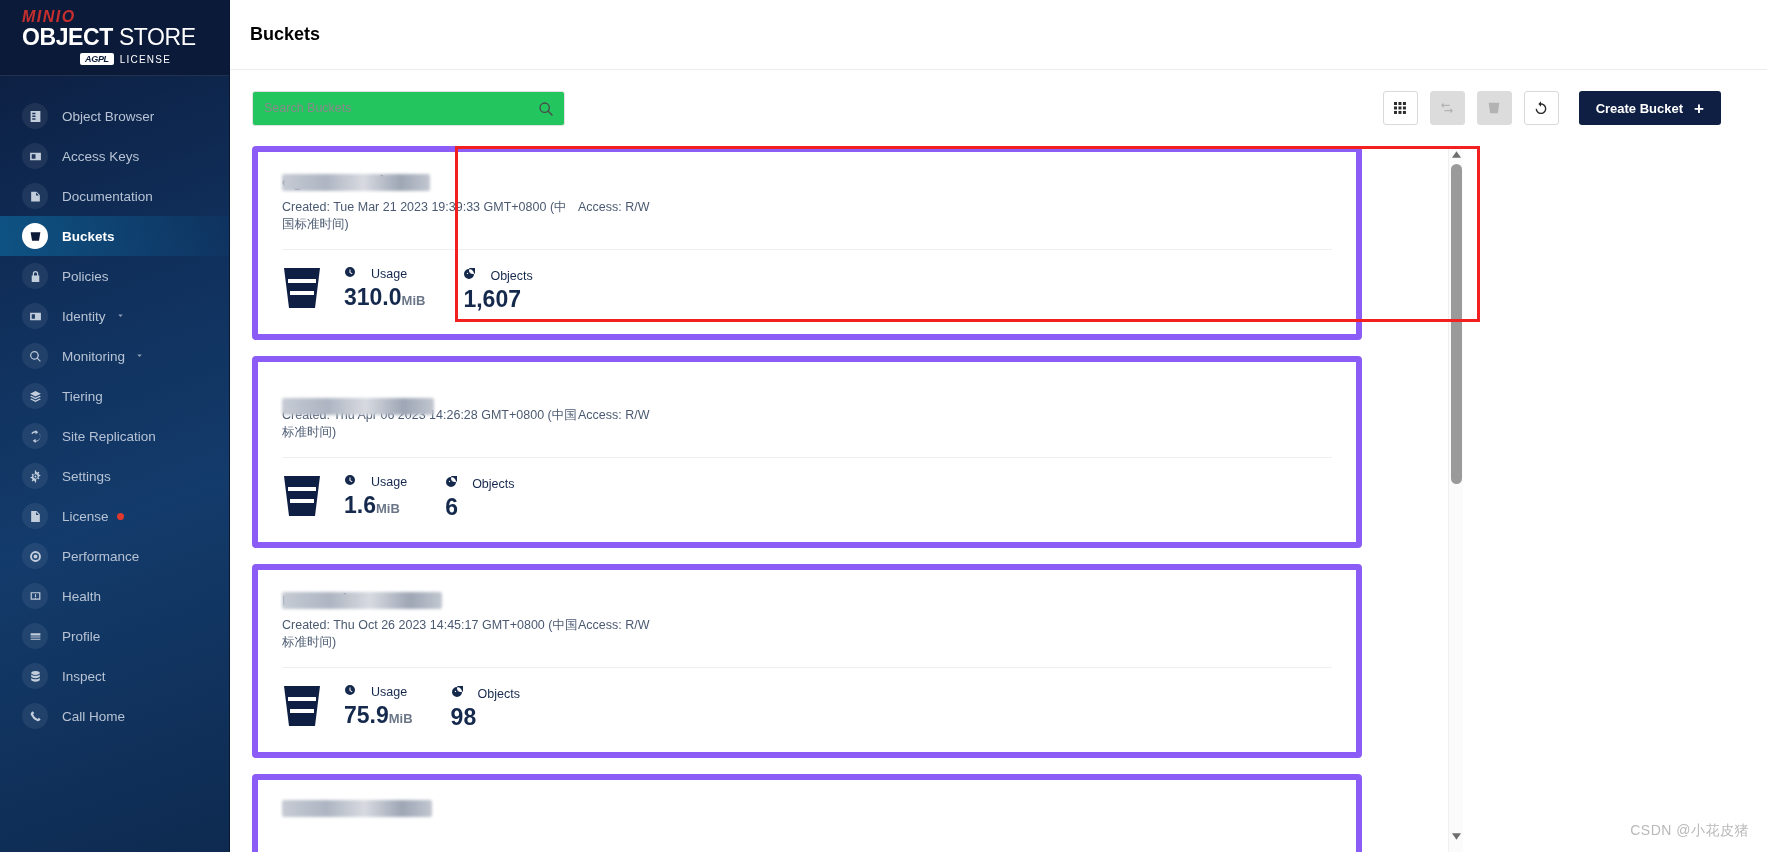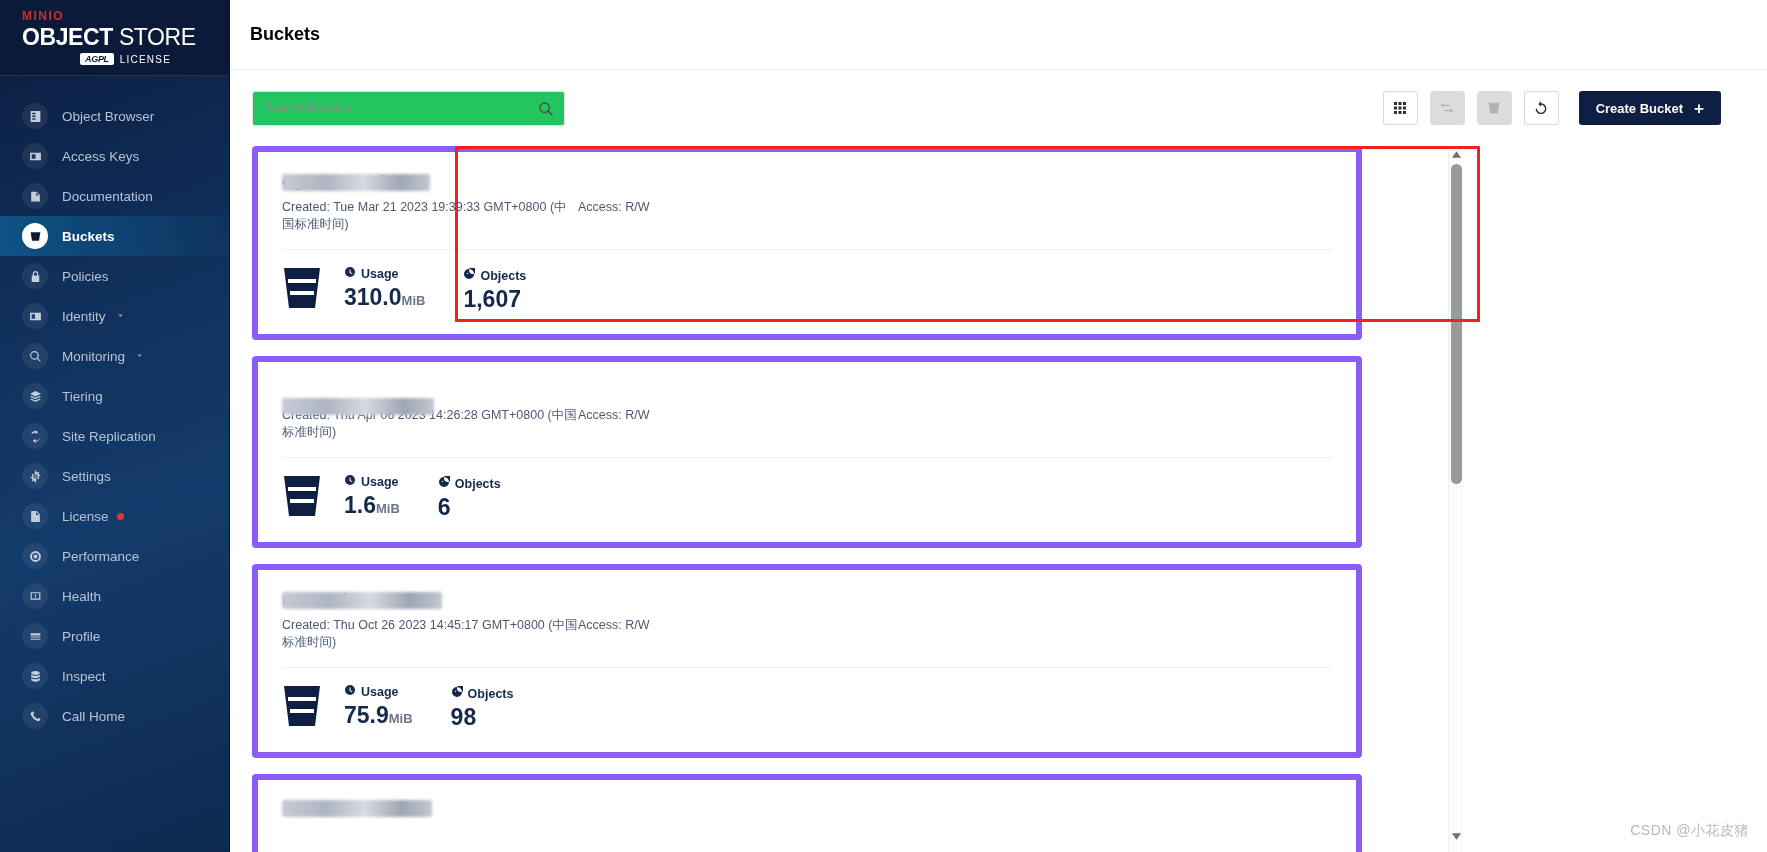--- a/index.html
+++ b/index.html
@@ -17,22 +17,22 @@
     background: linear-gradient(160deg, #0c1c3d 0%, #10305c 35%, #133b6b 60%, #0e2a50 100%);
     position: relative; overflow: hidden;
     border-right: 1px solid #0a1730;
   }
   .logo-box {
     height: 76px; padding: 10px 0 0 22px;
     border-bottom: 1px solid rgba(255,255,255,0.10);
     background: #0b1a38;
   }
   .logo-minio {
-    font-size: 12px; font-weight: bold; letter-spacing: 1.5px;
-    color: #c72e2e; line-height: 13px;
+    font-size: 16px; font-weight: bold; letter-spacing: 1.5px;
+    color: #c72e2e; line-height: 13px; font-style: italic;
   }
   .logo-main { display: flex; align-items: center; gap: 6px; margin-top: 1px; }
   .logo-object { font-size: 23px; font-weight: bold; color: #ffffff; letter-spacing: -0.4px; }
   .logo-store { font-size: 23px; font-weight: 300; color: #ffffff; letter-spacing: -0.4px; }
   .logo-sub { display: flex; align-items: center; gap: 6px; margin-top: 2px; padding-left: 58px; }
   .logo-badge {
     background: #ffffff; color: #0b1a38; font-size: 9px; font-weight: bold;
     padding: 1px 5px; border-radius: 2px; font-style: italic; letter-spacing: -0.3px;
   }
   .logo-license { font-size: 10px; color: #ffffff; letter-spacing: 1.2px; font-weight: 500; }
@@ -126,22 +126,22 @@
     filter: blur(1.6px); border-radius: 2px;
   }
   .meta-row { display: flex; margin-top: 7px; }
   .meta-created { font-size: 12.5px; color: #4b5a72; line-height: 17px; width: 296px; }
   .meta-access { font-size: 12.5px; color: #4b5a72; line-height: 17px; }
   .divider { height: 1px; background: #efefef; margin-top: 16px; }
   .stats-row { display: flex; align-items: center; padding: 16px 0 20px 0; }
   .bucket-glyph { margin-right: 22px; }
   .stat { margin-right: 38px; }
   .stat-head {
-    display: flex; align-items: center; gap: 5px;
-    font-size: 12.5px; font-weight: bold; color: #15294d;
+    display: flex; align-items: center; gap: 15px;
+    font-size: 12.5px; font-weight: normal; color: #15294d;
   }
   .stat-head svg { width: 12px; height: 12px; fill: #15294d; }
   .stat-val {
     font-size: 23px; font-weight: bold; color: #15294d; margin-top: 3px; line-height: 26px;
   }
   .stat-unit { font-size: 13px; font-weight: bold; color: #6b7788; }
 
   
   .bucket-card.partial { height: 96px; overflow: hidden; }
 

